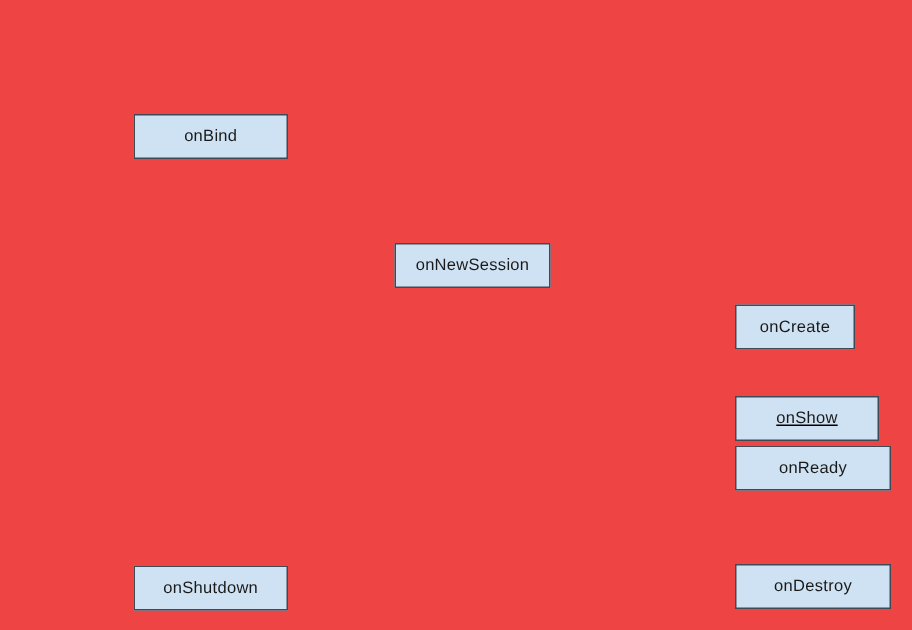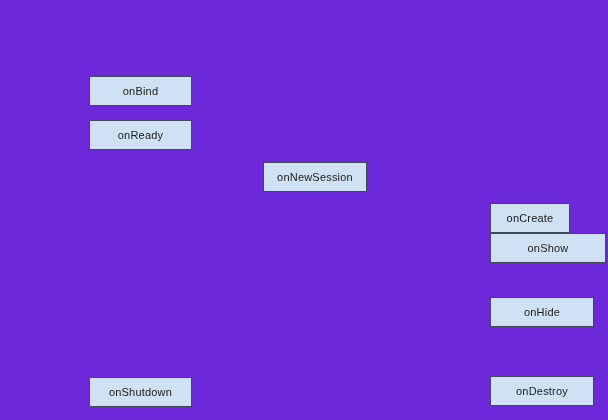--- a/index.html
+++ b/index.html
@@ -4,21 +4,21 @@
 <style>
   html, body {
     margin: 0;
     padding: 0;
     background: #000000;
   }
   .canvas {
     position: relative;
     width: 608px;
     height: 420px;
-    background: #6d28d9;
+    background: #ef4444;
     overflow: hidden;
     font-family: "Liberation Sans", sans-serif;
   }
   .node {
     position: absolute;
     box-sizing: border-box;
     background: #cfe2f3;
     border: 1px solid #3f4a57;
     display: flex;
     align-items: center;
@@ -28,52 +28,49 @@
     font-size: 11px;
     color: #1a1a1a;
     letter-spacing: 0.2px;
     white-space: nowrap;
   }
   
   .n-onbind      { left: 89px;  top: 76px;  width: 103px; height: 30px; }
   .n-onready     { left: 89px;  top: 120px; width: 103px; height: 30px; }
   .n-onnewsession{ left: 263px; top: 162px; width: 104px; height: 30px; text-align: center; }
   .n-oncreate    { left: 490px; top: 203px; width: 80px; height: 30px; }
-  .n-onshow      { left: 490px; top: 233px; width: 116px; height: 30px; }
+  .n-onshow      { left: 490px; top: 264px; width: 96px; height: 30px; text-decoration: underline; }
   .n-onhide      { left: 490px; top: 297px; width: 104px; height: 30px; }
   .n-ondestroy   { left: 490px; top: 376px; width: 104px; height: 30px; }
   .n-onshutdown  { left: 89px;  top: 377px; width: 103px; height: 30px; }
 </style>
 </head>
 <body>
 
 <div class="canvas">
 
   <div class="node n-onbind">
     <span>onBind</span>
   </div>
 
-  <div class="node n-onready">
-    <span>onReady</span>
-  </div>
 
   <div class="node n-onnewsession">
     <span>onNewSession</span>
   </div>
 
   <div class="node n-oncreate">
     <span>onCreate</span>
   </div>
 
   <div class="node n-onshow">
     <span>onShow</span>
   </div>
 
   <div class="node n-onhide">
-    <span>onHide</span>
+    <span>onReady</span>
   </div>
 
   <div class="node n-onshutdown">
     <span>onShutdown</span>
   </div>
 
   <div class="node n-ondestroy">
     <span>onDestroy</span>
   </div>
 

